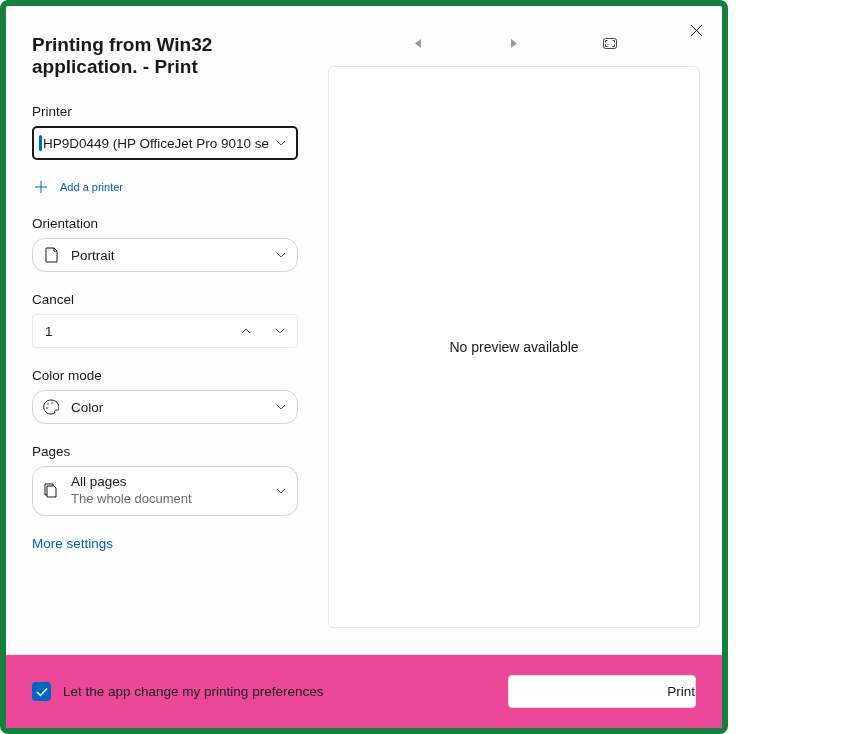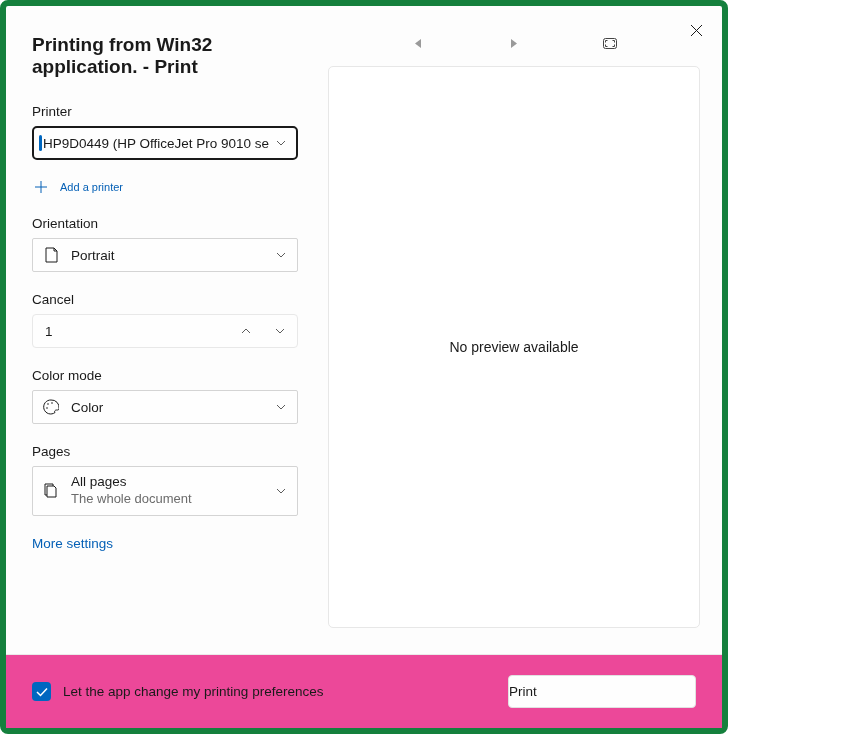--- a/index.html
+++ b/index.html
@@ -55,21 +55,21 @@
     .field-label {
       font-size: 13.5px;
       color: #1a1a1a;
       margin-bottom: 7px;
       display: block;
     }
     .dropdown {
       width: 266px;
       height: 34px;
       border: 1px solid #d4d4d4;
-      border-radius: 2px;
+      border-radius: 13px;
       background: #fefefe;
       display: flex;
       align-items: center;
       padding: 0 10px;
       cursor: pointer;
       position: relative;
       font-size: 13.5px;
       color: #1a1a1a;
     }
     .dropdown.focused {
@@ -228,21 +228,21 @@
       width: 188px;
       height: 33px;
       border: 1px solid #e1e1e1;
       border-radius: 4px;
       background: #fefefe;
       font-size: 13.5px;
       color: #1a1a1a;
       cursor: pointer;
       display: flex;
       align-items: center;
-      justify-content: flex-start;
+      justify-content: flex-end;
     }
     .two-line-dd {
       height: 50px;
       padding: 8px 10px;
     }
     .two-line-content {
       flex: 1;
       display: flex;
       flex-direction: column;
       line-height: 1.25;

